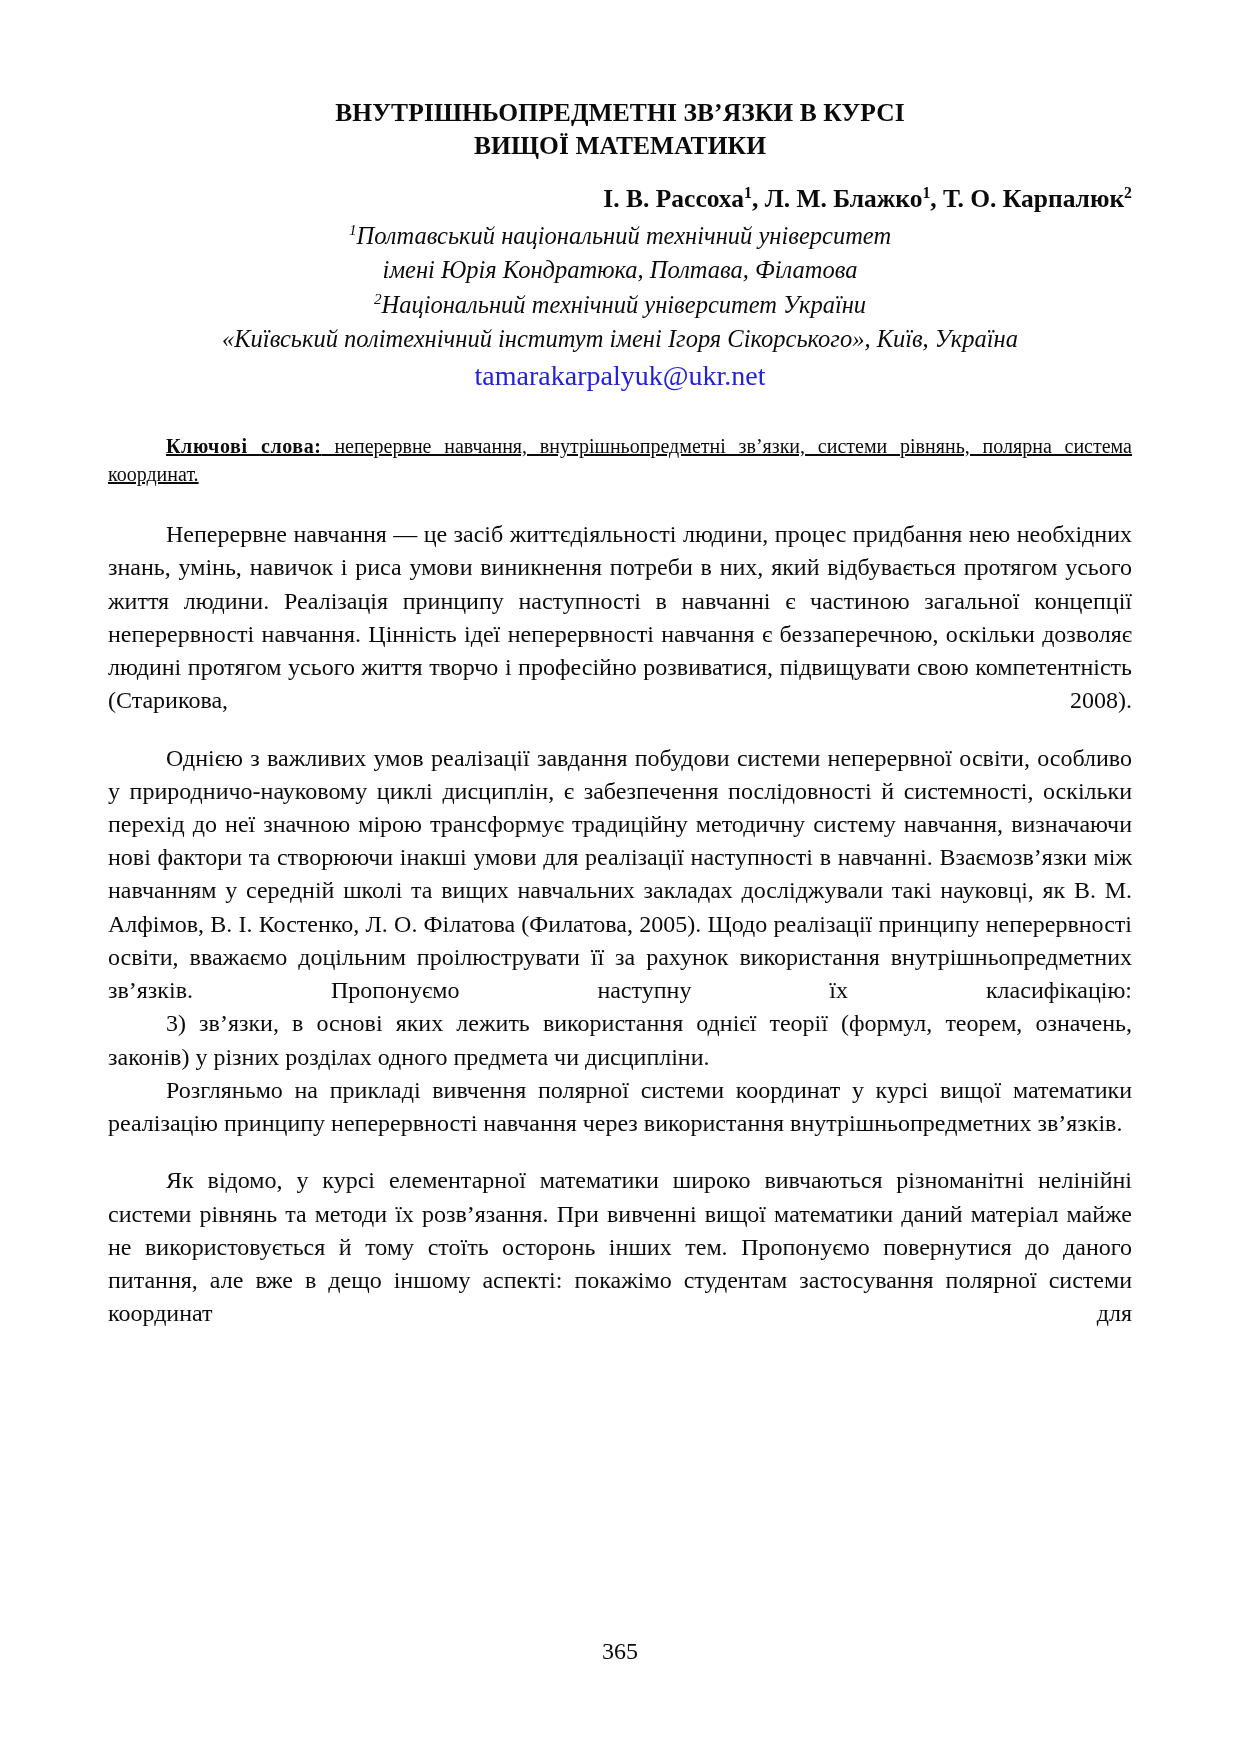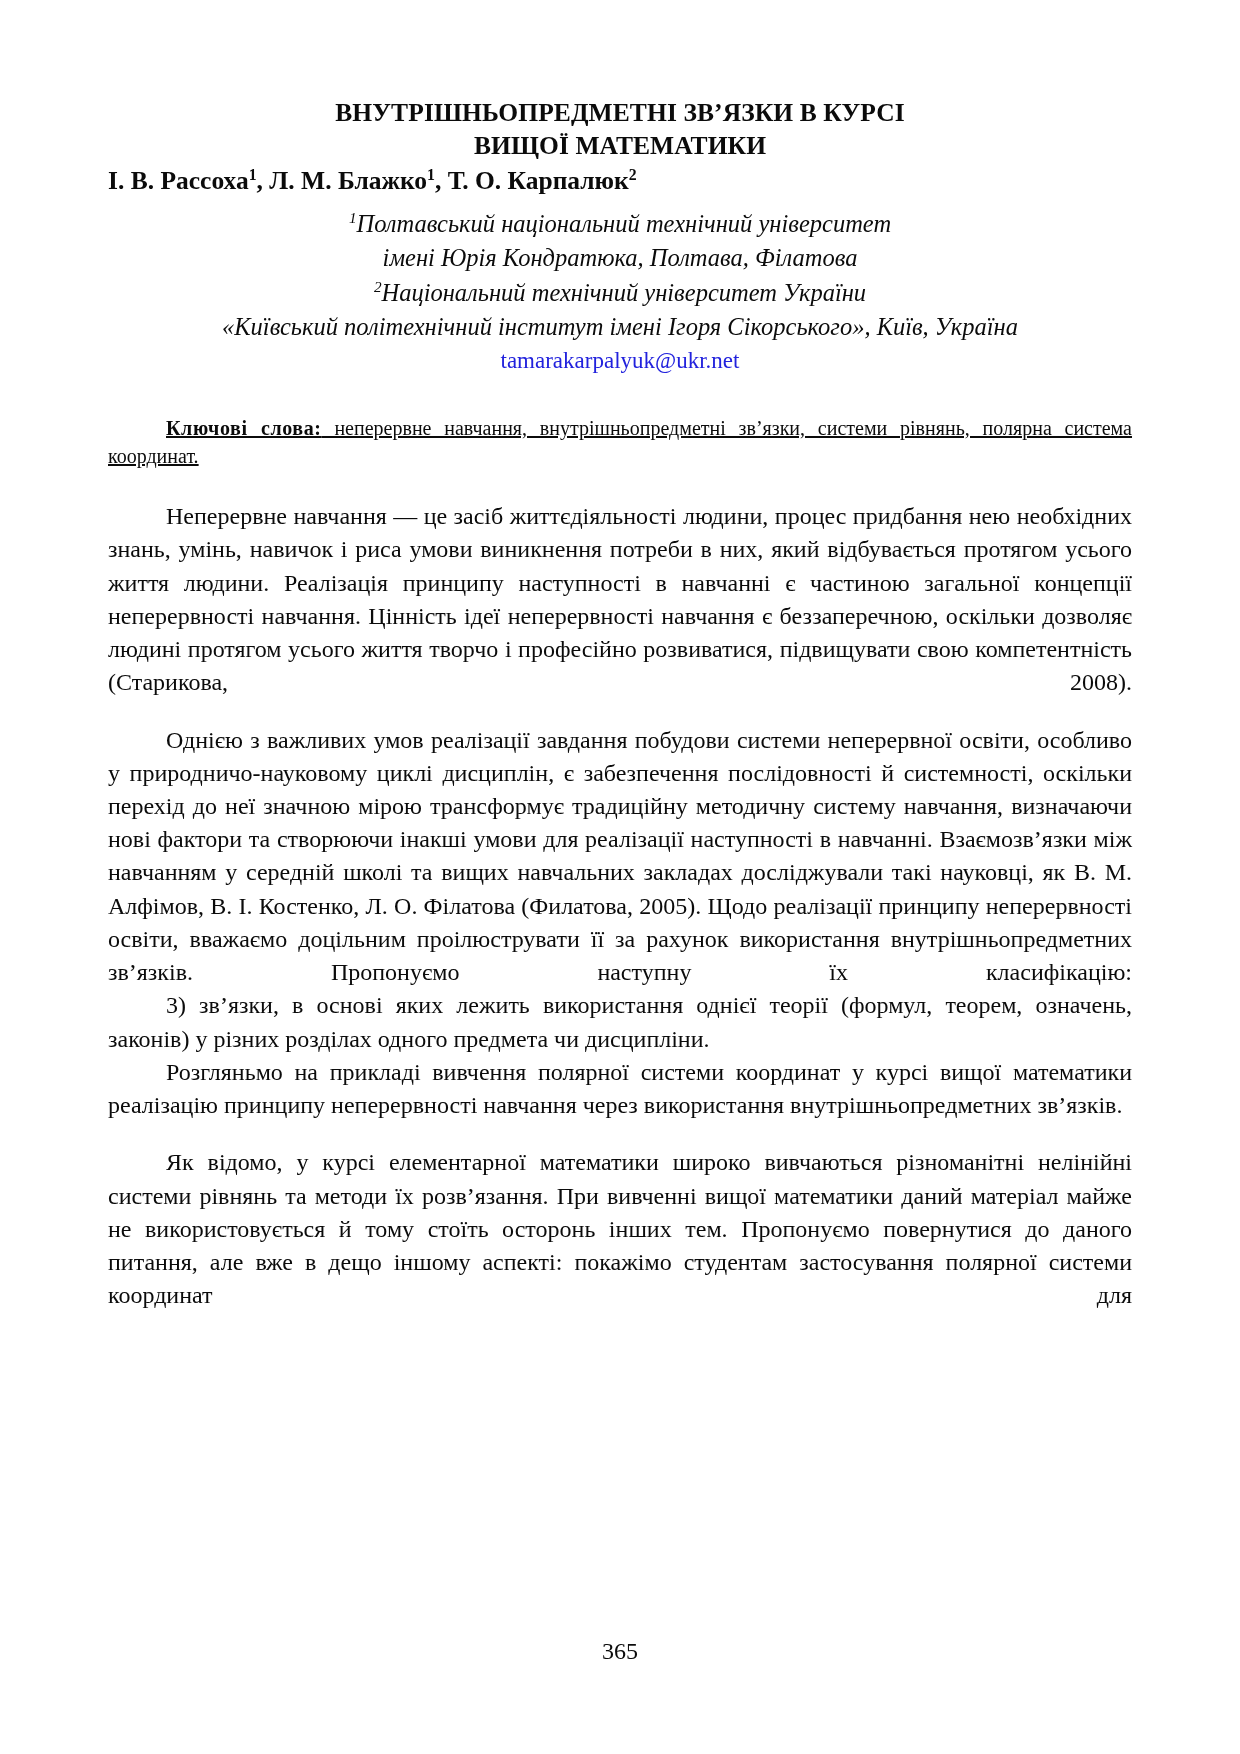--- a/index.html
+++ b/index.html
@@ -34,51 +34,51 @@
   .title-block {
     text-align: center;
     font-weight: bold;
     font-size: 25.5px;
     line-height: 1.30;
     letter-spacing: 0.1px;
   }
   .title-line { display: block; }
 
   .authors {
-    text-align: left;
+    text-align: right;
     font-weight: bold;
     font-size: 25.5px;
     line-height: 1.32;
-    margin-top: 2px;
+    margin-top: 20px;
   }
   .authors sup {
     font-size: 0.62em;
     vertical-align: super;
     line-height: 0;
     font-weight: bold;
   }
 
   .affiliations {
     text-align: center;
     font-style: italic;
     font-size: 24.5px;
     line-height: 1.40;
-    margin-top: 9px;
+    margin-top: 3px;
   }
   .affil-line { display: block; white-space: nowrap; }
   .affil-line sup {
     font-size: 0.62em;
     vertical-align: super;
     line-height: 0;
     font-style: italic;
   }
 
   .email-line {
     text-align: center;
-    font-size: 23px;
+    font-size: 28px;
     margin-top: 4px;
   }
   .email-link {
     color: #2222dd;
     text-decoration: none;
   }
 
   
   .keywords {
     margin-top: 40px;

